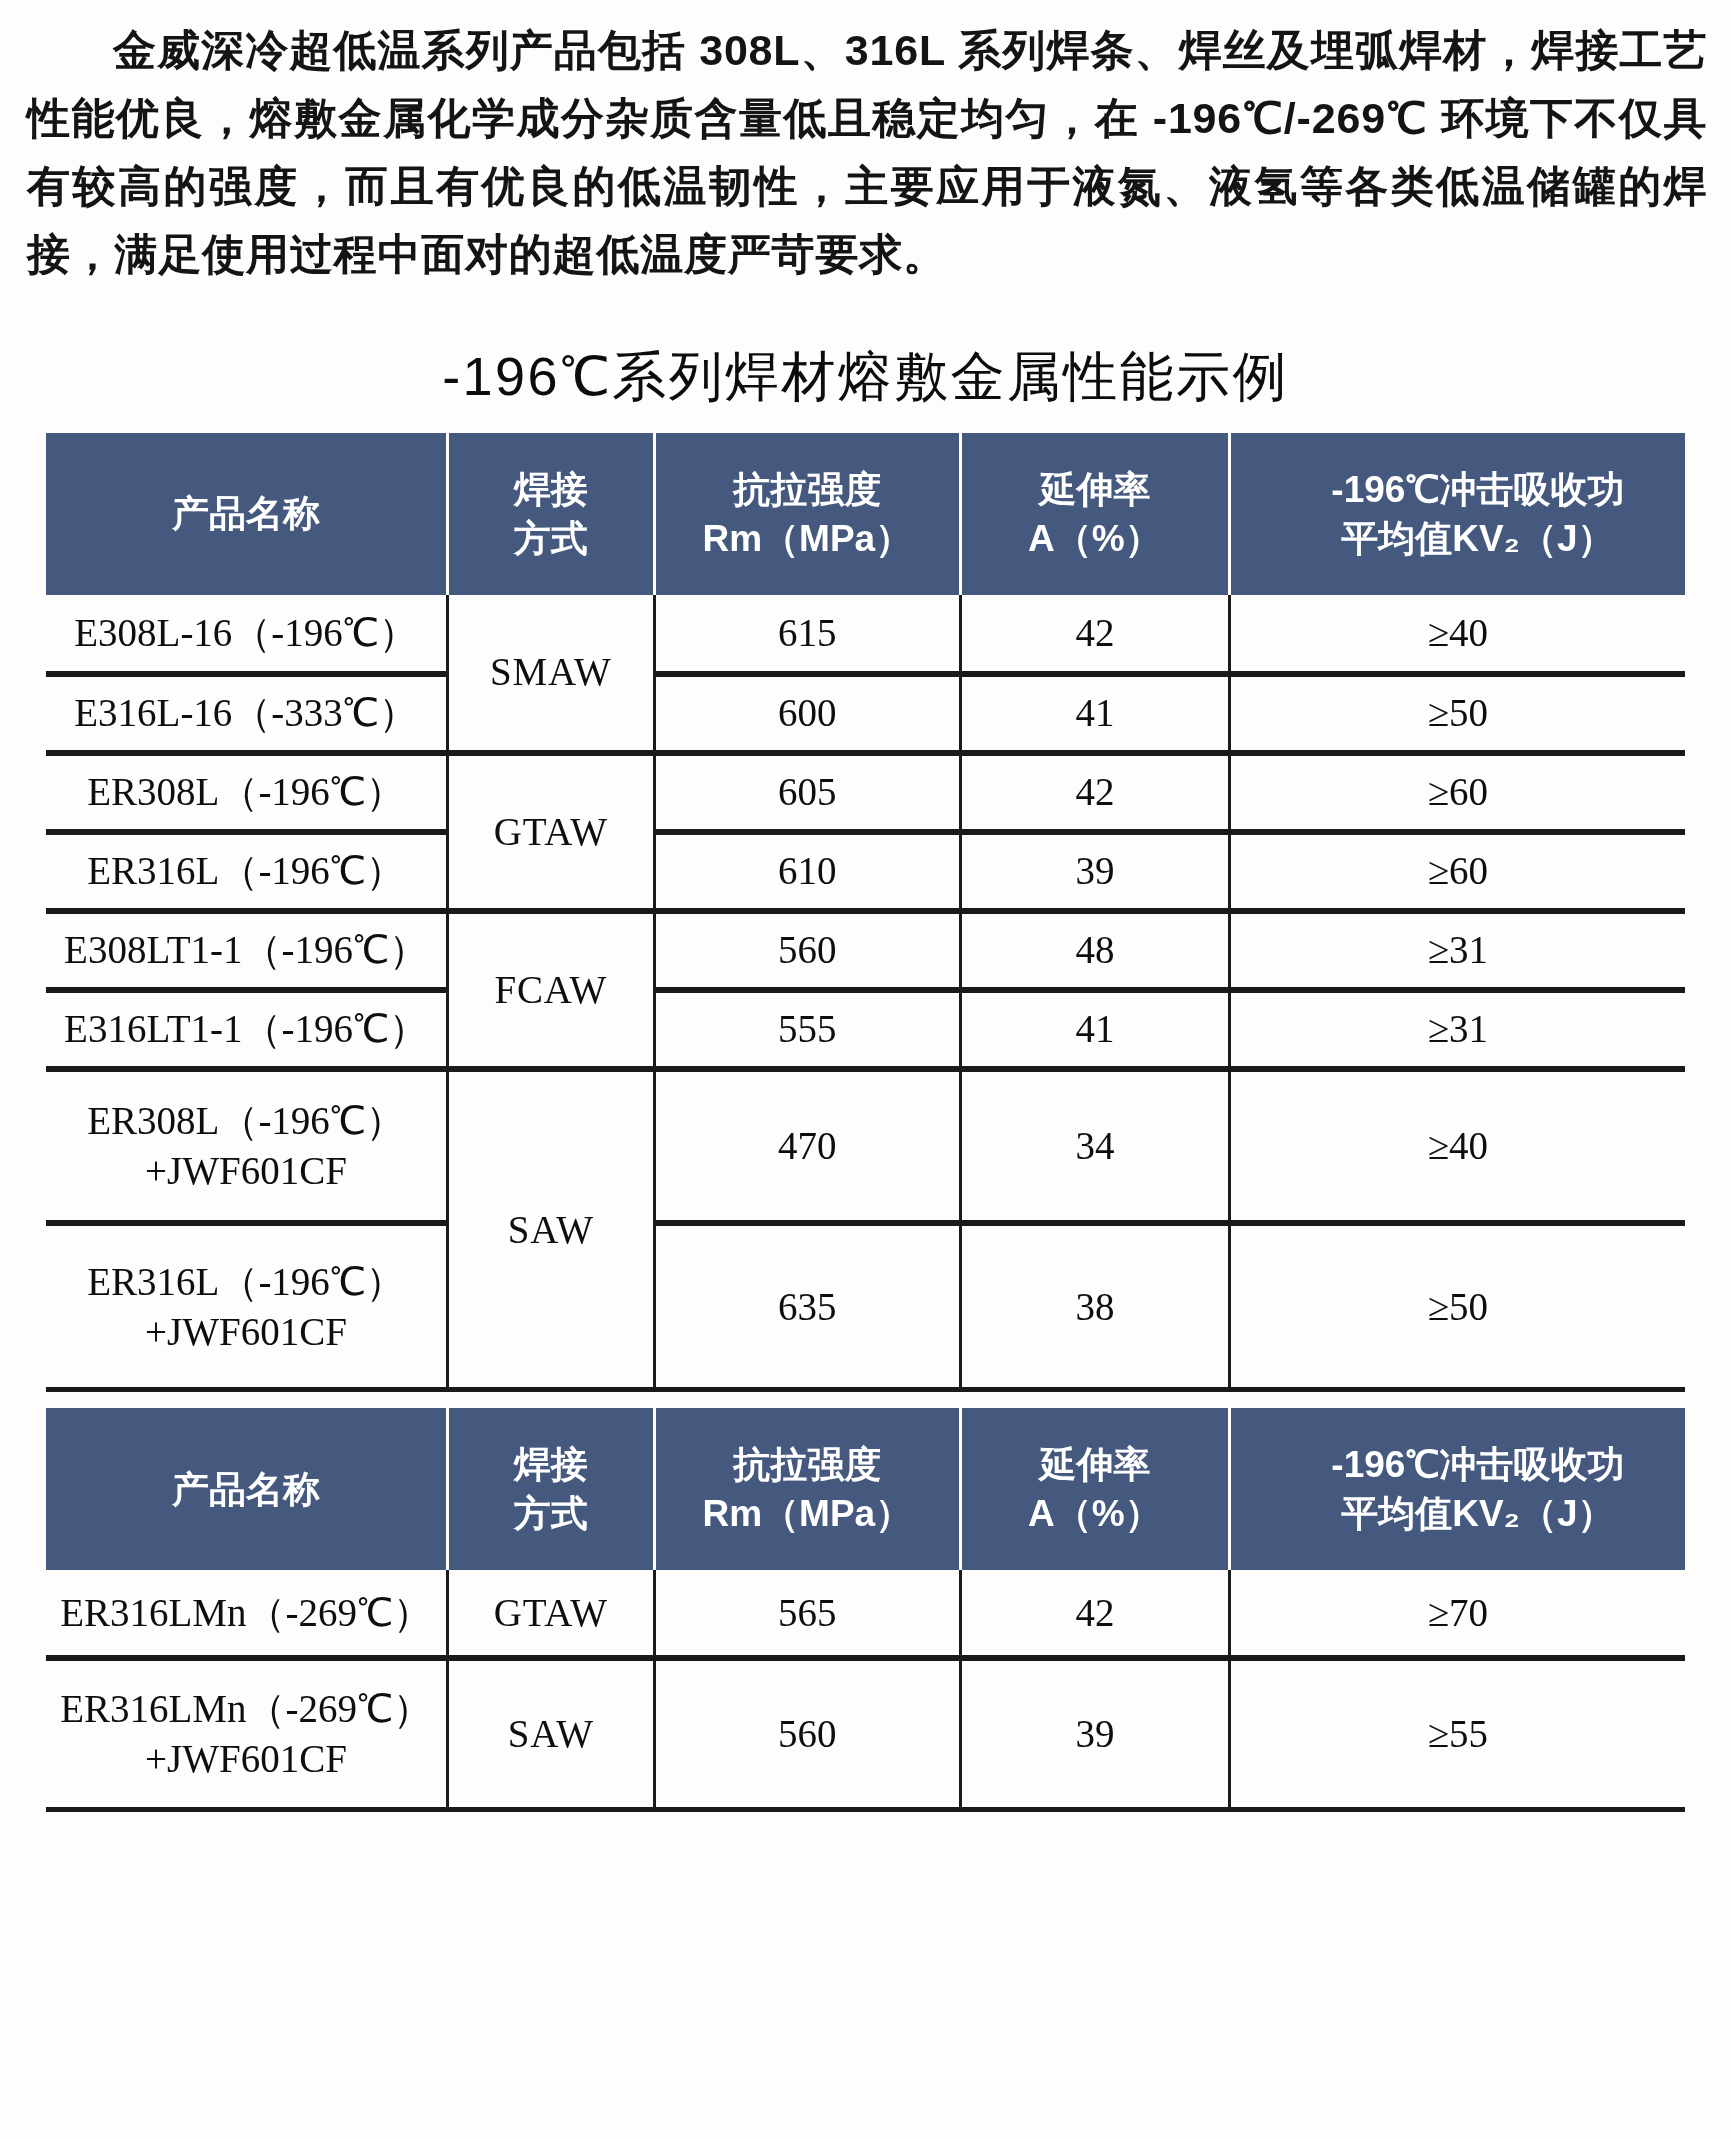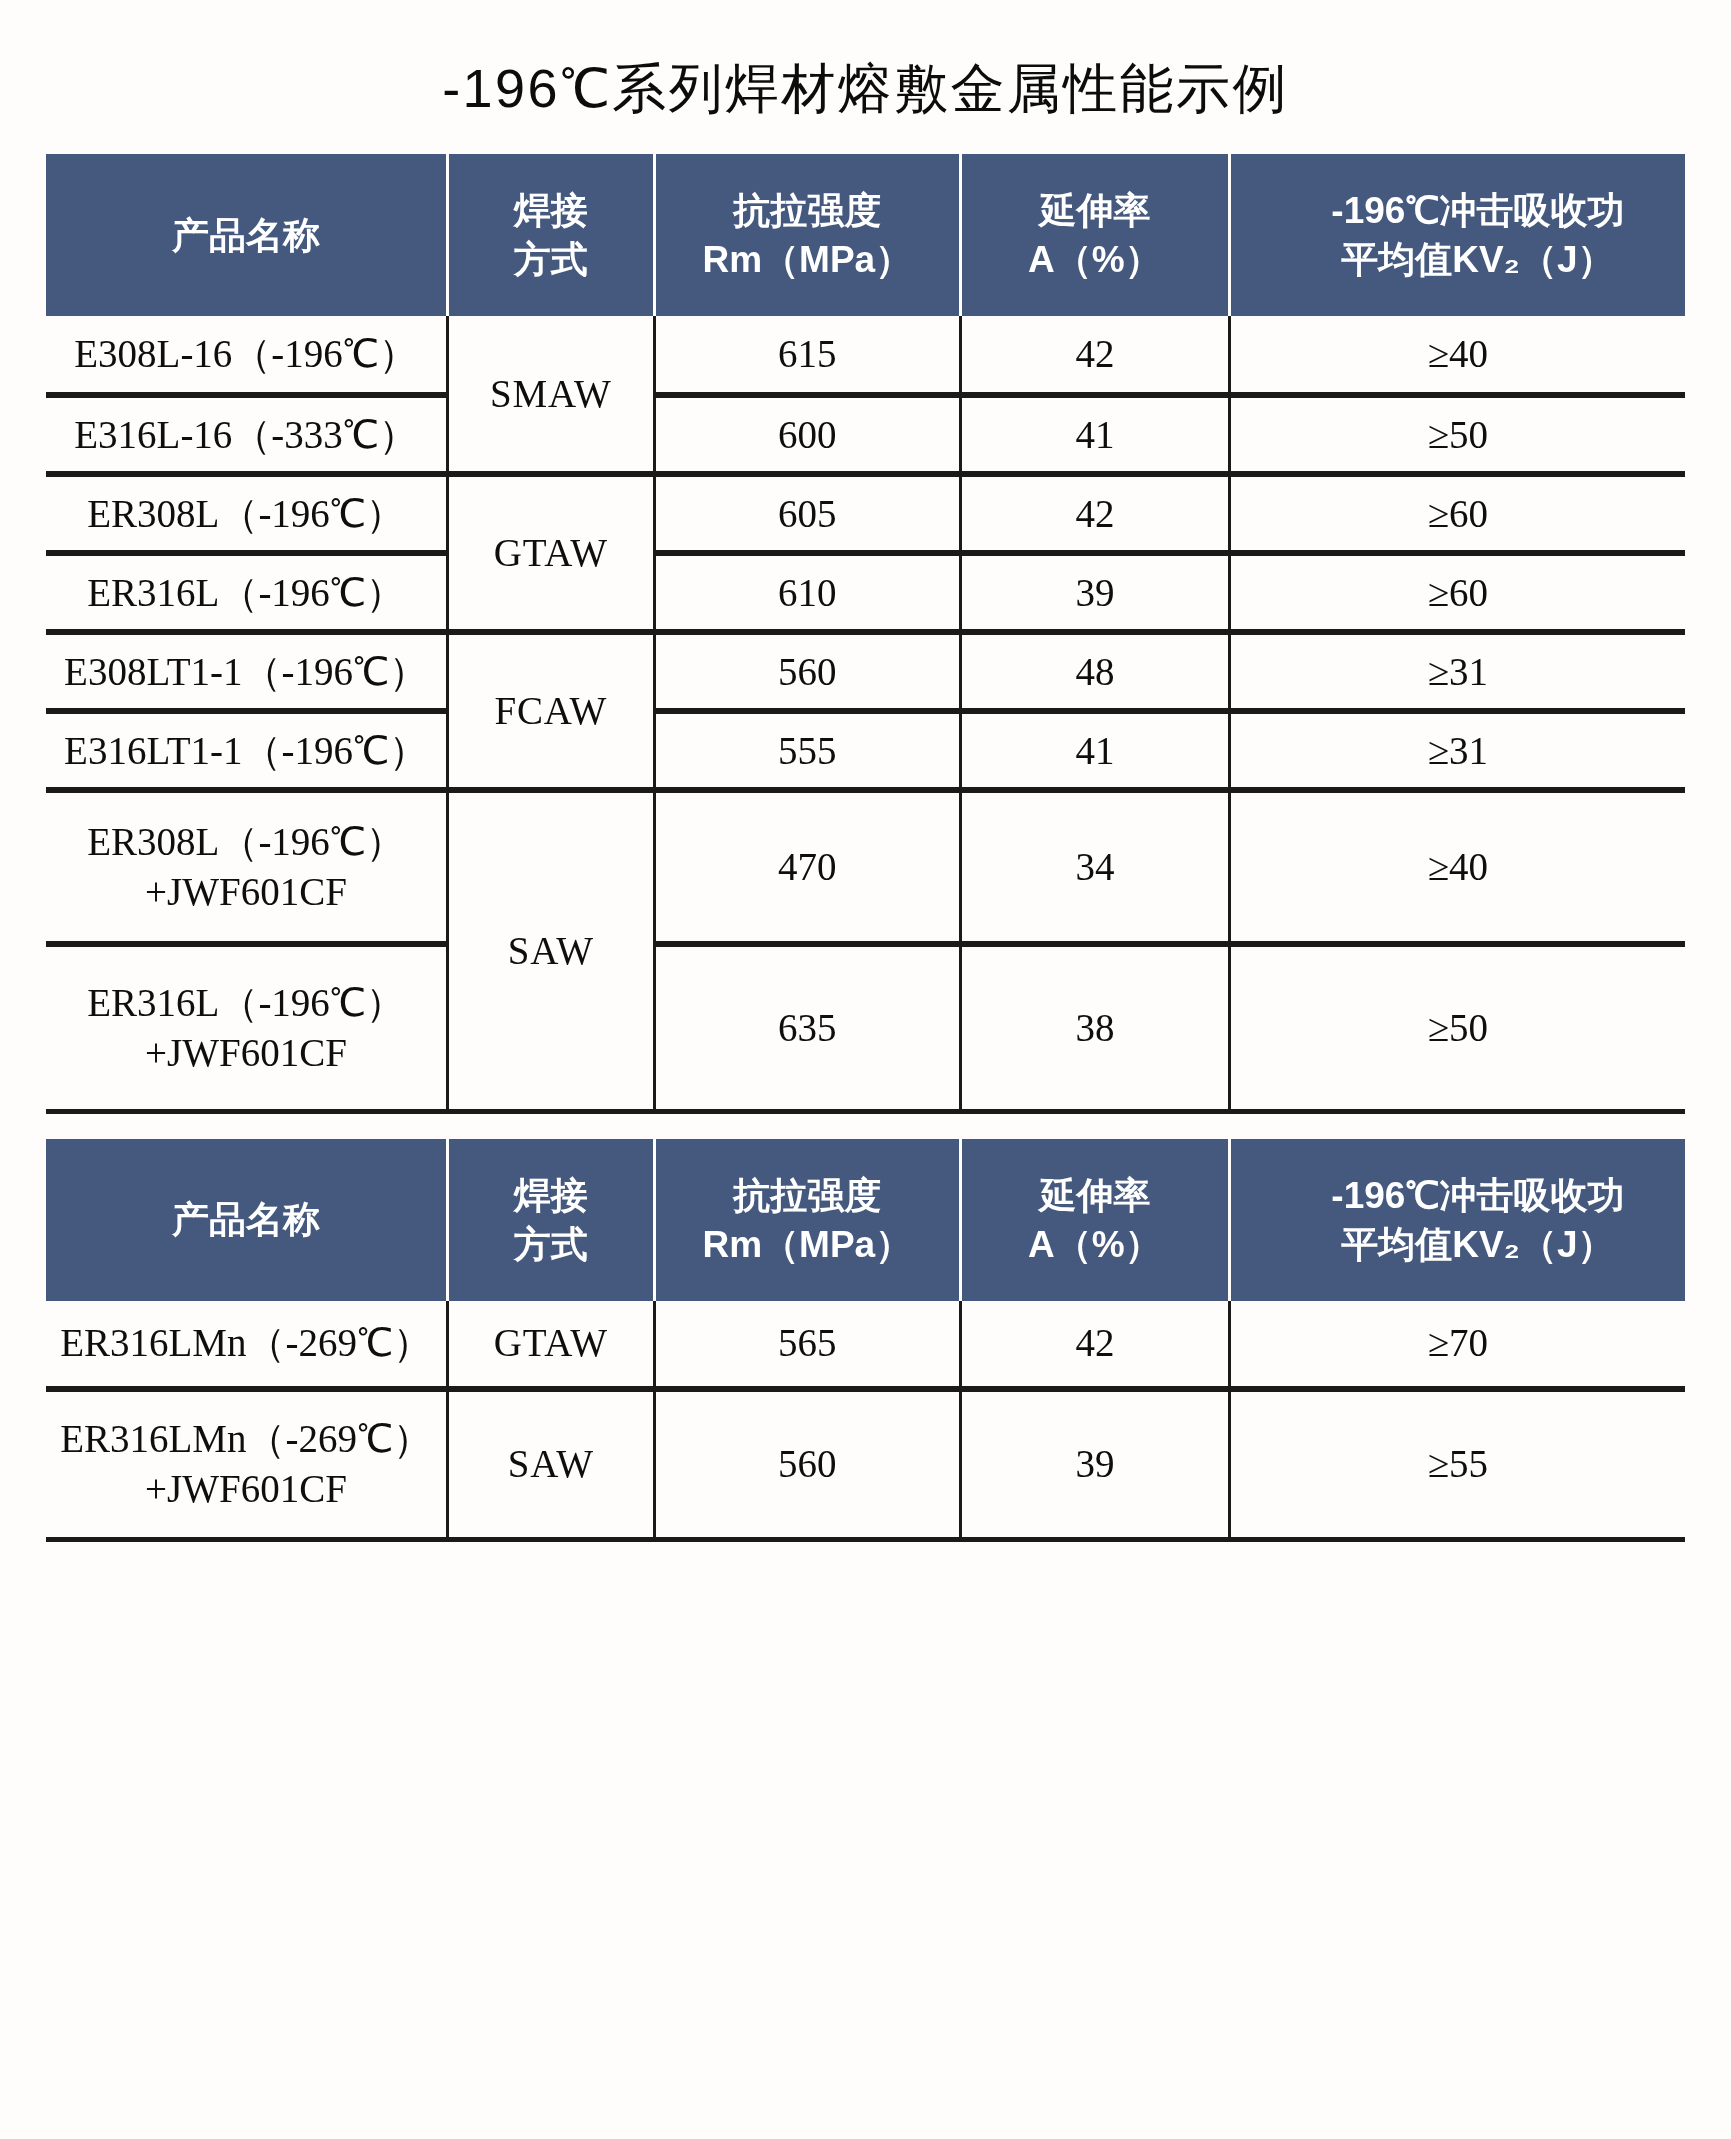--- a/index.html
+++ b/index.html
@@ -34,21 +34,21 @@
     font-weight: 400;
     letter-spacing: 2.4px;
     color: #0c0c0c;
     font-family: "Liberation Sans", sans-serif;
   }
   .sec-title.second { margin-top: 46px; }
 
   
   table.perf {
     width: 1639px;
-    margin: 25px auto 0 auto;
+    margin: 16px auto 0 auto;
     border-collapse: collapse;
     table-layout: fixed;
     border: none;
     border-bottom: 5.5px solid #1a1a1a;
   }
   table.perf col.c1 { width: 24.5%; }
   table.perf col.c2 { width: 12.6%; }
   table.perf col.c3 { width: 18.7%; }
   table.perf col.c4 { width: 16.4%; }
   table.perf col.c5 { width: 27.8%; }
@@ -95,20 +95,21 @@
   table.perf tbody tr.r-mid    { height: 88px; }
   table.perf tbody tr.r-big    { height: 151px; }
 
   td.method { font-size: 39px; letter-spacing: 0.8px; }
 </style>
 </head>
 <body>
 
 <div class="page">
 
+  <p class="intro">金威深冷超低温系列产品包括 308L、316L 系列焊条、焊丝及埋弧焊材，焊接工艺性能优良，熔敷金属化学成分杂质含量低且稳定均匀，在 -196℃/-269℃ 环境下不仅具有较高的强度，而且有优良的低温韧性，主要应用于液氮、液氢等各类低温储罐的焊接，满足使用过程中面对的超低温度严苛要求。</p>
 
   <h2 class="sec-title">-196℃系列焊材熔敷金属性能示例</h2>
 
   <table class="perf">
     <colgroup>
       <col class="c1">
         <col class="c2">
         <col class="c3">
         <col class="c4">
         <col class="c5">

